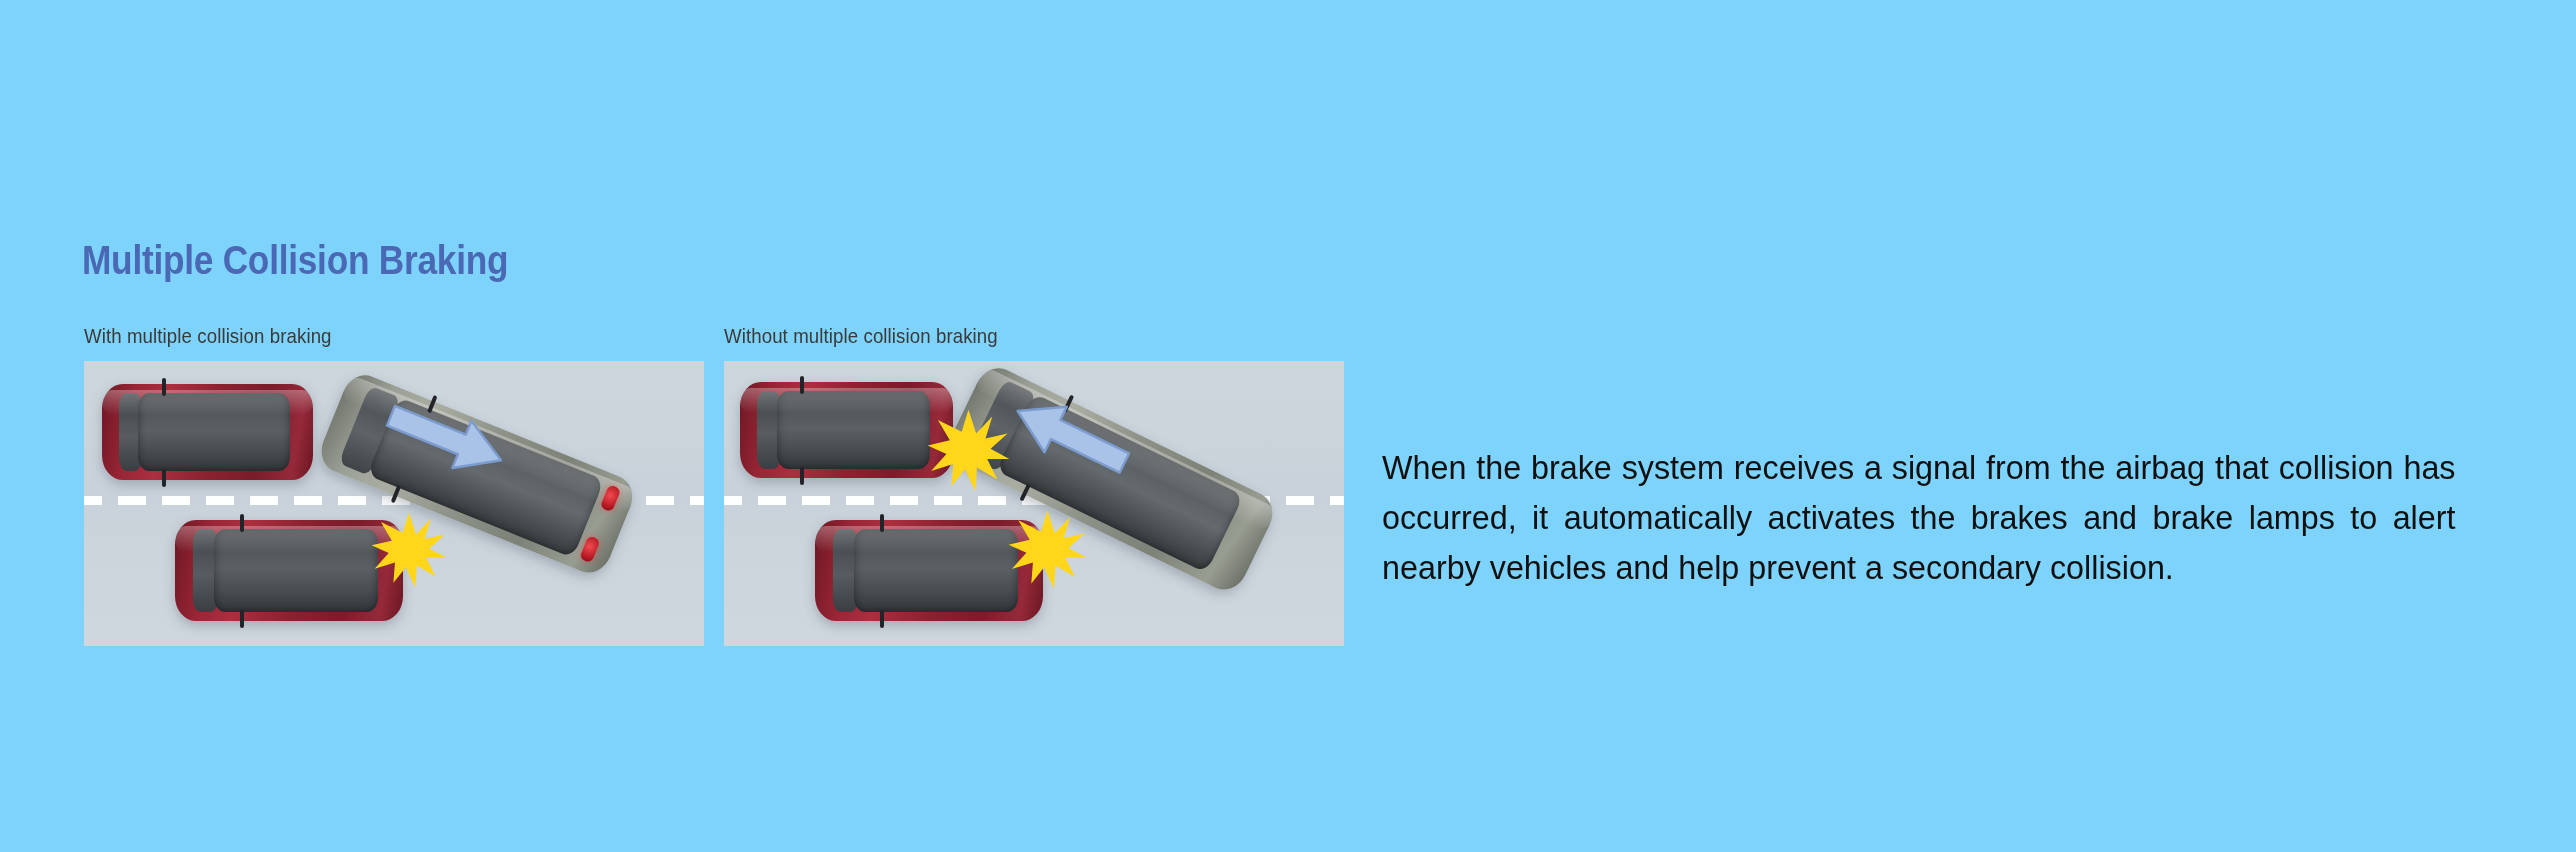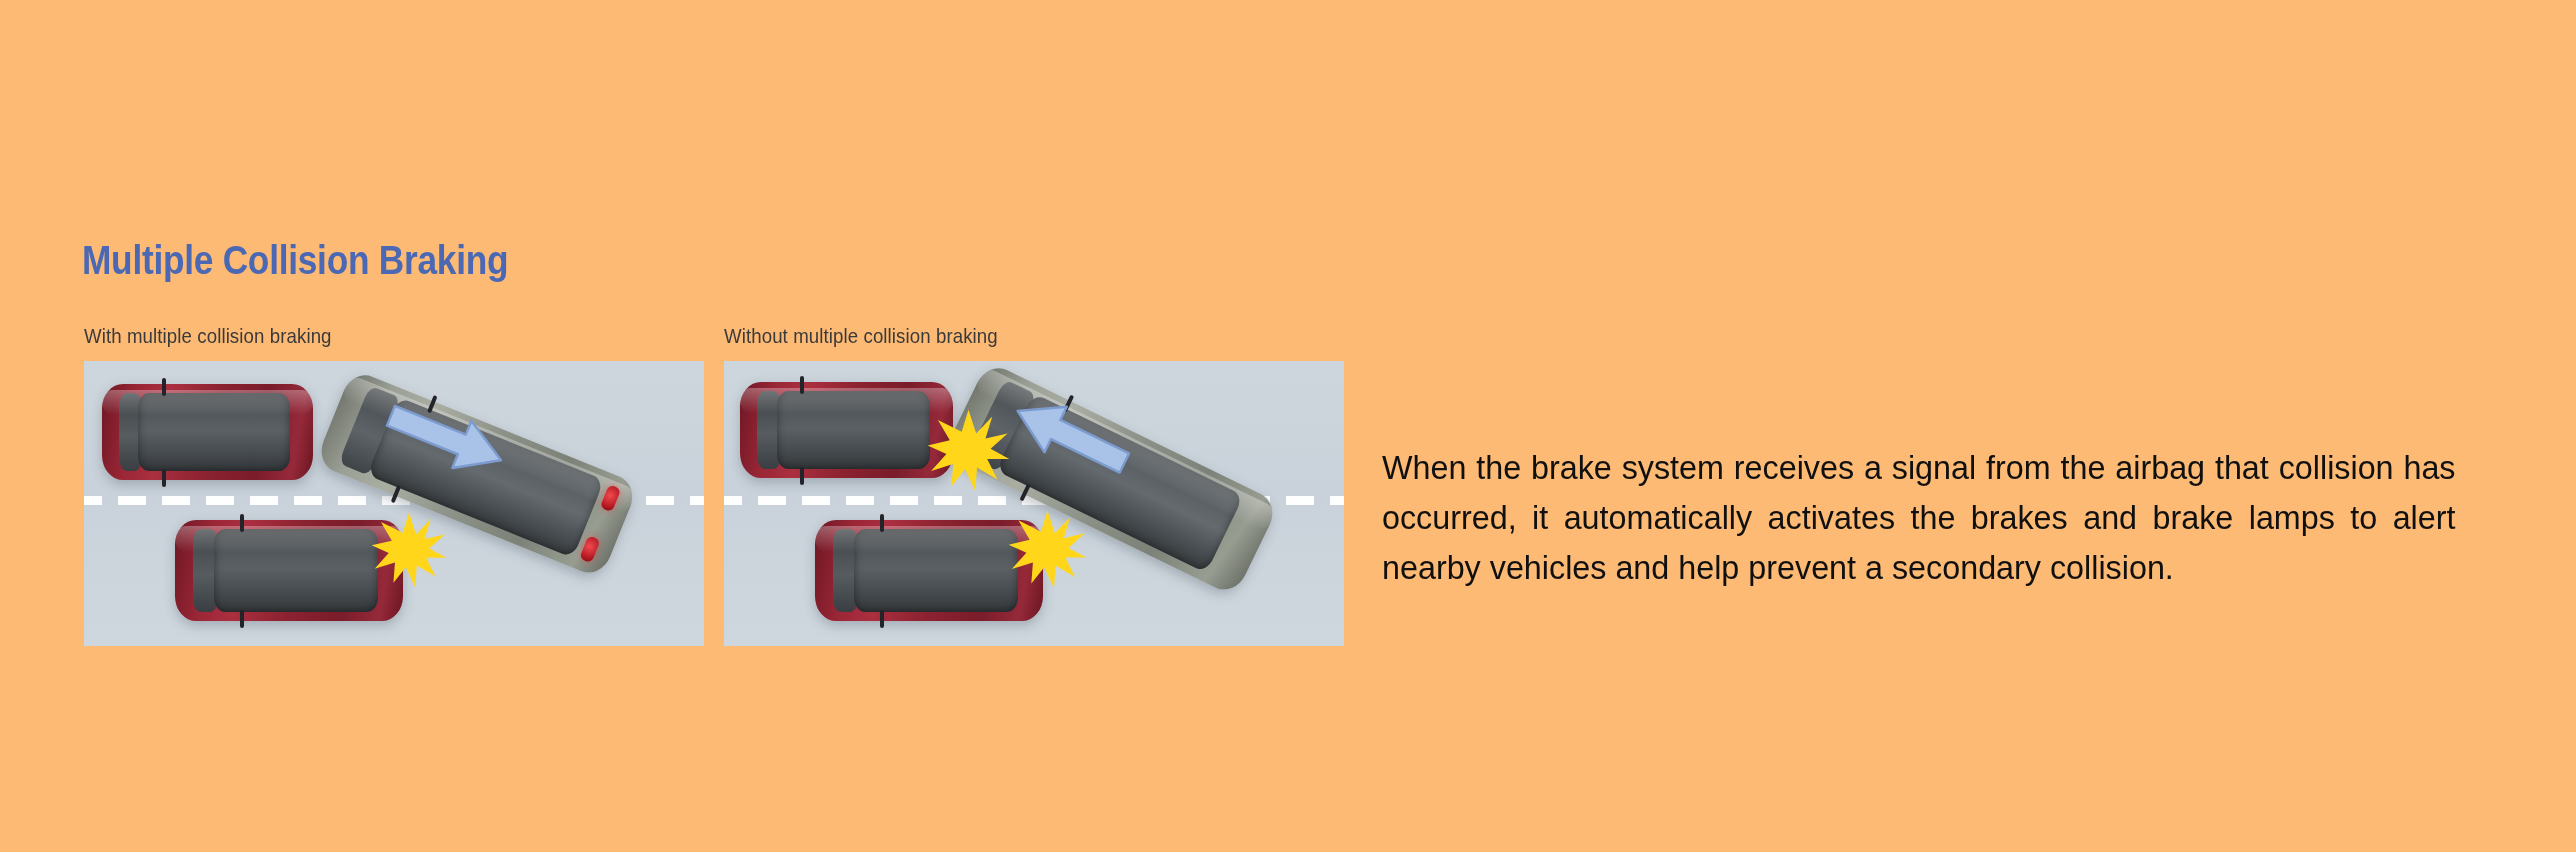--- a/index.html
+++ b/index.html
@@ -15,21 +15,21 @@
     overflow: hidden;
     font-family: "Liberation Sans", "DejaVu Sans", sans-serif;
     -webkit-font-smoothing: antialiased;
   }
 
   #page {
     position: absolute;
     left: 0; top: 0;
     width: 2576px;
     height: 852px;
-    background: #fdba74;
+    background: #7dd3fc;
   }
 
   
   #section-title {
     position: absolute;
     left: 82px;
     top: 210px;
     font-family: "Liberation Sans Narrow", "Liberation Sans", sans-serif;
     font-size: 41px;
     line-height: 46px;

